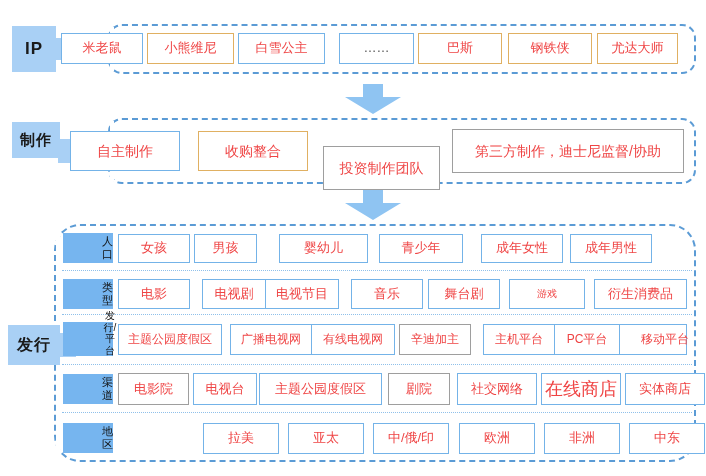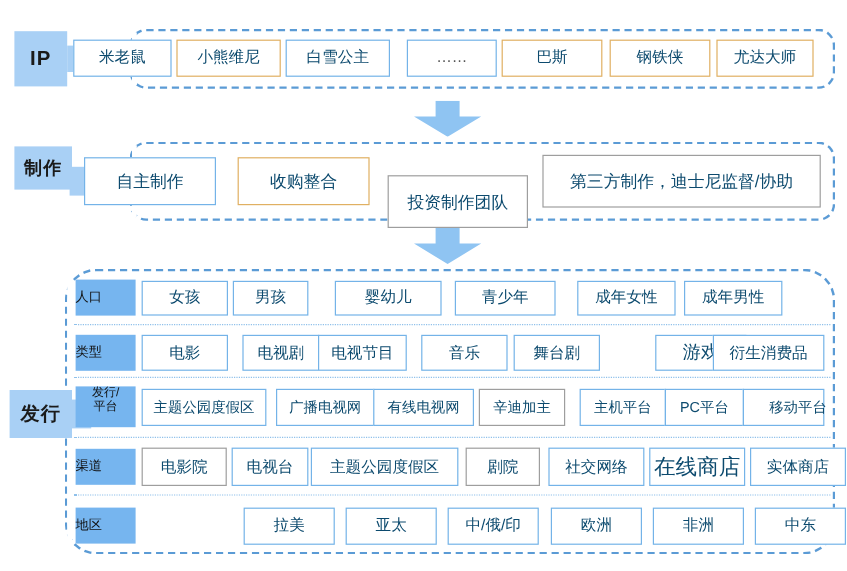--- a/index.html
+++ b/index.html
@@ -39,40 +39,41 @@
   }
 
   
   .chip {
     position: absolute;
     background: #ffffff;
     display: flex;
     align-items: center;
     justify-content: center;
     text-align: center;
-    color: #0c4a6e;
+    color: #ef4444;
     white-space: nowrap;
     line-height: 1.15;
   }
   .chip.blue   { border: 1.6px solid #74B3E8; }
   .chip.orange { border: 1.6px solid #E0B062; }
   .chip.gray   { border: 1.6px solid #9E9E9E; }
 
   
   .rowkey {
     position: absolute;
     background: #76B5EF;
     color: #111111;
     display: flex;
     align-items: center;
-    justify-content: flex-start;
+    justify-content: flex-end;
     text-align: center;
     line-height: 1.15;
     font-size: 11px;
     z-index: 4;
+    padding-left: 44px;
   }
 
   
   .sep {
     position: absolute;
     border-top: 1.5px dotted #8FC0EA;
     height: 0;
   }
 
   
@@ -194,21 +195,21 @@
   </div>
   <div class="chip blue" style="left:265px; top:279px; width:74px; height:30px; font-size:13px;">
     <span>电视节目</span>
   </div>
   <div class="chip blue" style="left:351px; top:279px; width:72px; height:30px; font-size:13px;">
     <span>音乐</span>
   </div>
   <div class="chip blue" style="left:428px; top:279px; width:72px; height:30px; font-size:13px;">
     <span>舞台剧</span>
   </div>
-  <div class="chip blue" style="left:509px; top:279px; width:76px; height:30px; font-size:15px;margin-left:37px;">
+  <div class="chip blue" style="left:509px; top:279px; width:76px; height:30px; font-size:10px;">
     <span>游戏</span>
   </div>
   <div class="chip blue" style="left:594px; top:279px; width:93px; height:30px; font-size:13px;">
     <span>衍生消费品</span>
   </div>
 
   <div class="rowkey" style="left:63px; top:322px; width:50px; height:34px; flex-direction:column; font-size:10px;">
     <span>发行/</span>
     <span>平台</span>
   </div>

